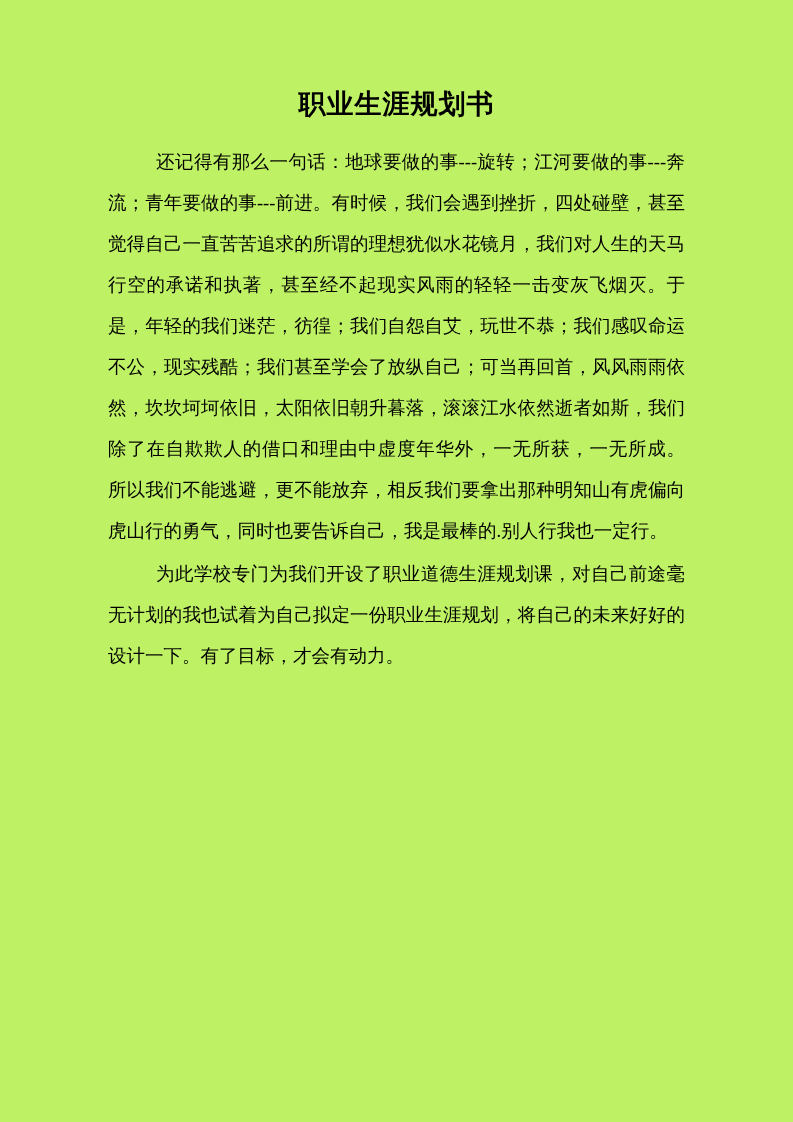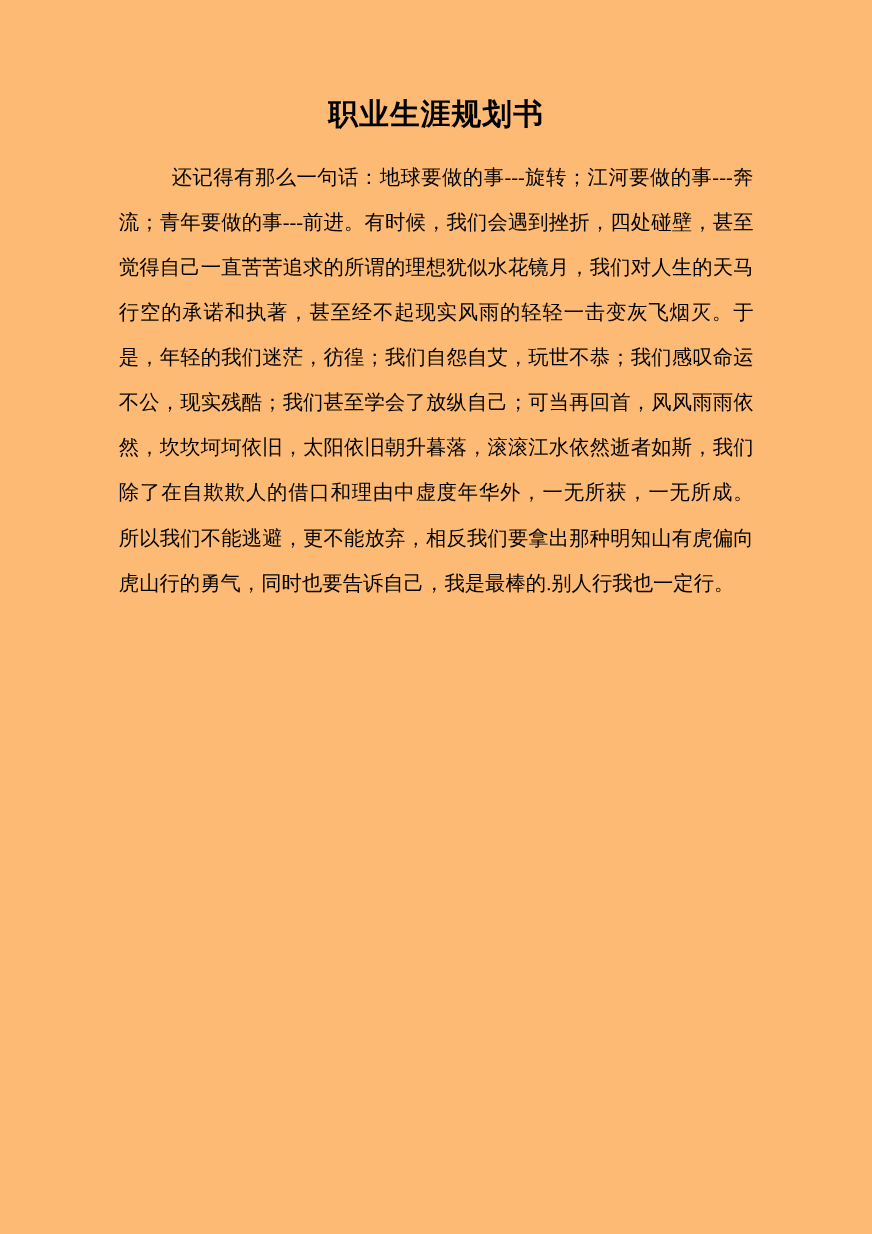--- a/index.html
+++ b/index.html
@@ -13,21 +13,21 @@
     font-family: "Liberation Serif", "DejaVu Serif", serif;
     color: #000000;
     overflow: hidden;
   }
   .page {
     position: relative;
     width: 793px;
     height: 1122px;
     box-sizing: border-box;
     padding: 86px 108px 60px 108px;
-    background: #fdba74;
+    background: #bef264;
   }
   .doc-title {
     text-align: center;
     font-size: 27px;
     font-weight: bold;
     letter-spacing: 1px;
     margin: 0 0 18px 0;
     line-height: 1.4;
   }
   .para {
@@ -42,13 +42,14 @@
   .para.indent-wide {
     text-indent: 2.6em;
   }
 </style>
 </head>
 <body>
 
 <div class="page">
   <h1 class="doc-title">职业生涯规划书</h1>
   <p class="para indent-wide">还记得有那么一句话：地球要做的事---旋转；江河要做的事---奔流；青年要做的事---前进。有时候，我们会遇到挫折，四处碰壁，甚至觉得自己一直苦苦追求的所谓的理想犹似水花镜月，我们对人生的天马行空的承诺和执著，甚至经不起现实风雨的轻轻一击变灰飞烟灭。于是，年轻的我们迷茫，彷徨；我们自怨自艾，玩世不恭；我们感叹命运不公，现实残酷；我们甚至学会了放纵自己；可当再回首，风风雨雨依然，坎坎坷坷依旧，太阳依旧朝升暮落，滚滚江水依然逝者如斯，我们除了在自欺欺人的借口和理由中虚度年华外，一无所获，一无所成。 所以我们不能逃避，更不能放弃，相反我们要拿出那种明知山有虎偏向虎山行的勇气，同时也要告诉自己，我是最棒的.别人行我也一定行。</p>
+  <p class="para indent-wide">为此学校专门为我们开设了职业道德生涯规划课，对自己前途毫无计划的我也试着为自己拟定一份职业生涯规划，将自己的未来好好的设计一下。有了目标，才会有动力。</p>
 </div>
 
 </body></html>

